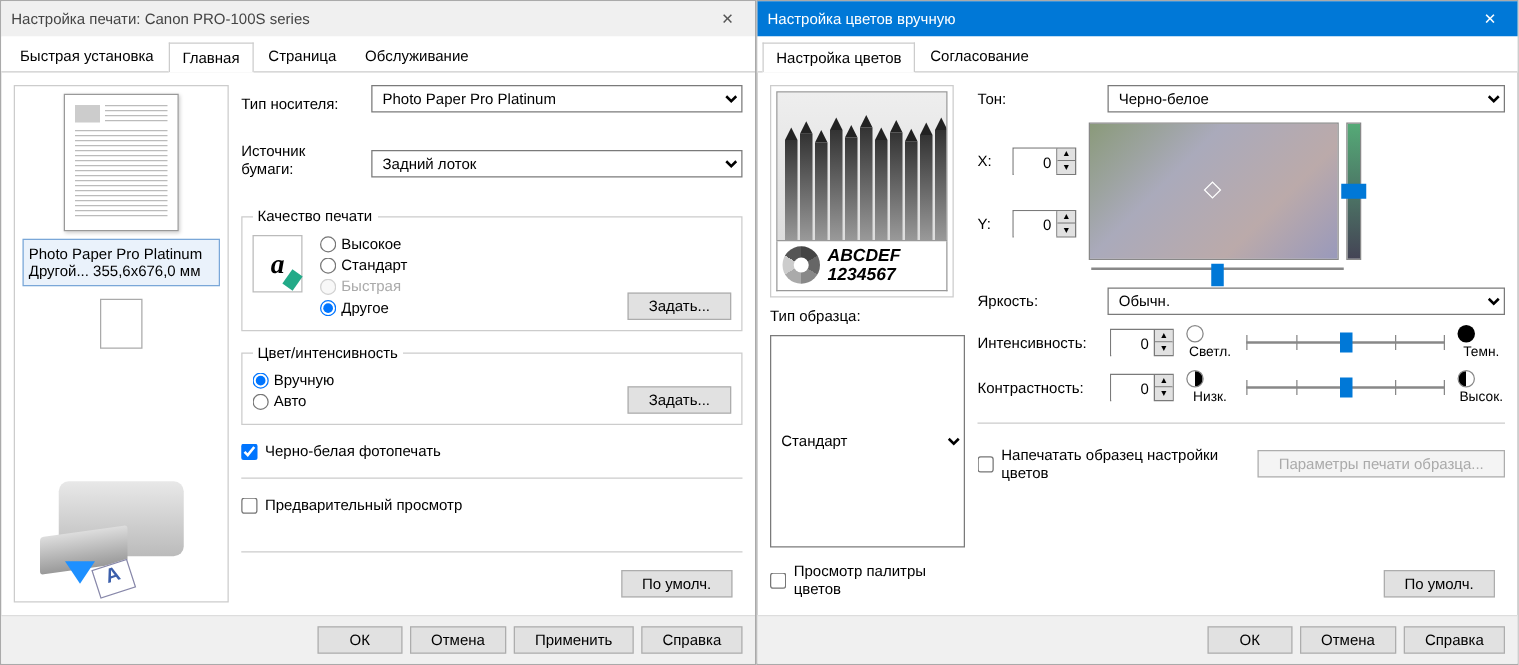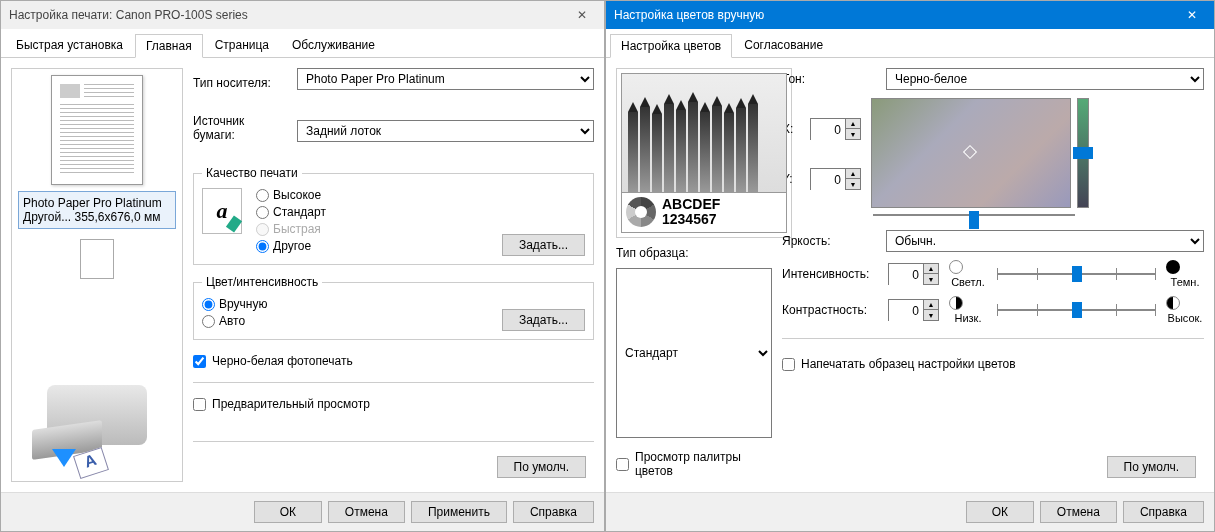--- a/index.html
+++ b/index.html
@@ -51,21 +51,21 @@
 .check-row { display: flex; align-items: center; gap: 6px; margin: 4px 0; }
 hr.sep { border: none; border-top: 1px solid #ccc; margin: 6px 0; }
 .bottom-right { display: flex; justify-content: flex-end; padding: 4px 8px; }
 .footer { display: flex; justify-content: flex-end; gap: 6px; padding: 8px 10px; border-top: 1px solid #ddd; background: #f0f0f0; }
 
 .quality-box { display: flex; gap: 14px; }
 .q-icon { width: 40px; height: 46px; border: 1px solid #bbb; background: #fff; display: flex; align-items: center; justify-content: center; position: relative; }
 .q-icon span { font-style: italic; font-family: Georgia, serif; font-size: 22px; font-weight: bold; }
 .q-pencil { position: absolute; right: 2px; bottom: 2px; width: 10px; height: 14px; background: #2a8; transform: rotate(35deg); }
 
-.sample-box { width: 176px; border: 1px solid #ccc; padding: 4px; }
+.sample-box { width: 147px; border: 1px solid #ccc; padding: 4px; font-style: italic; }
 .pencils { width: 100%; height: 120px; background: linear-gradient(#eee,#ddd); position: relative; border: 1px solid #999; overflow: hidden; }
 .pencil { position: absolute; bottom: 0; width: 10px; background: linear-gradient(#333,#999); }
 .pencil::before { content:""; position:absolute; top:-10px; left:0; border-left:5px solid transparent; border-right:5px solid transparent; border-bottom:10px solid #222; }
 .abc { border: 1px solid #999; border-top: none; padding: 4px; display: flex; align-items: center; gap: 6px; }
 .pie { width: 30px; height: 30px; border-radius: 50%; background: conic-gradient(#444 0 60deg,#666 60deg 120deg,#888 120deg 180deg,#aaa 180deg 240deg,#ccc 240deg 300deg,#555 300deg 360deg); position: relative; }
 .pie::after { content:""; position:absolute; top:9px; left:9px; width:12px; height:12px; border-radius:50%; background:#fff; }
 .abc-text { line-height: 1.1; }
 .abc-text b { font-size: 14px; display: block; }
 
 .color-controls { flex: 1; display: flex; flex-direction: column; gap: 8px; }
@@ -382,20 +382,21 @@
             <span class="end-label">Высок.</span>
           </div>
       </div>
 
       <hr class="sep">
       <div style="display:flex; align-items:center; gap:10px">
         <div class="check-row" style="flex:1">
             <input type="checkbox" style="">
             <span>Напечатать образец настройки цветов</span>
           </div>
+        <button class="btn disabled">Параметры печати образца...</button>
       </div>
       <div style="flex:1"></div>
       <div class="bottom-right">
           <button class="btn">По умолч.</button>
         </div>
     </div>
   </div>
   <div class="footer">
     <button class="btn">ОК</button>
     <button class="btn">Отмена</button>

